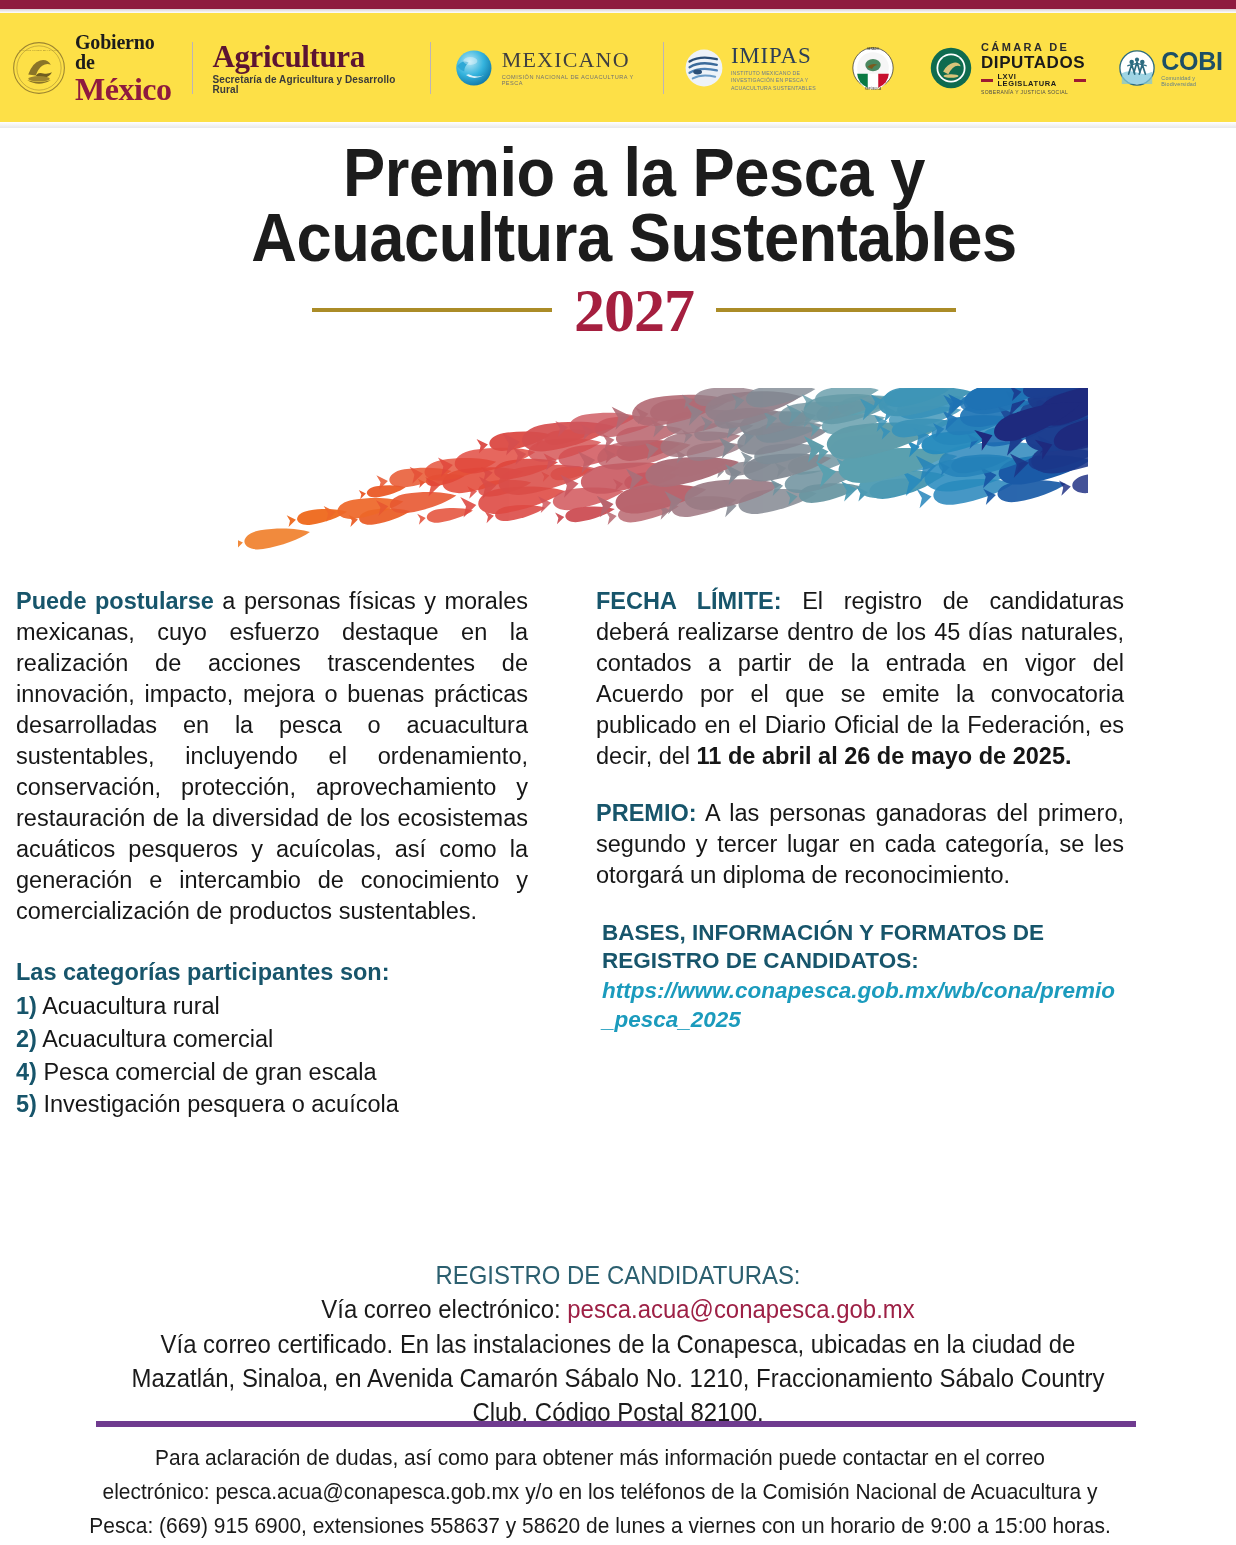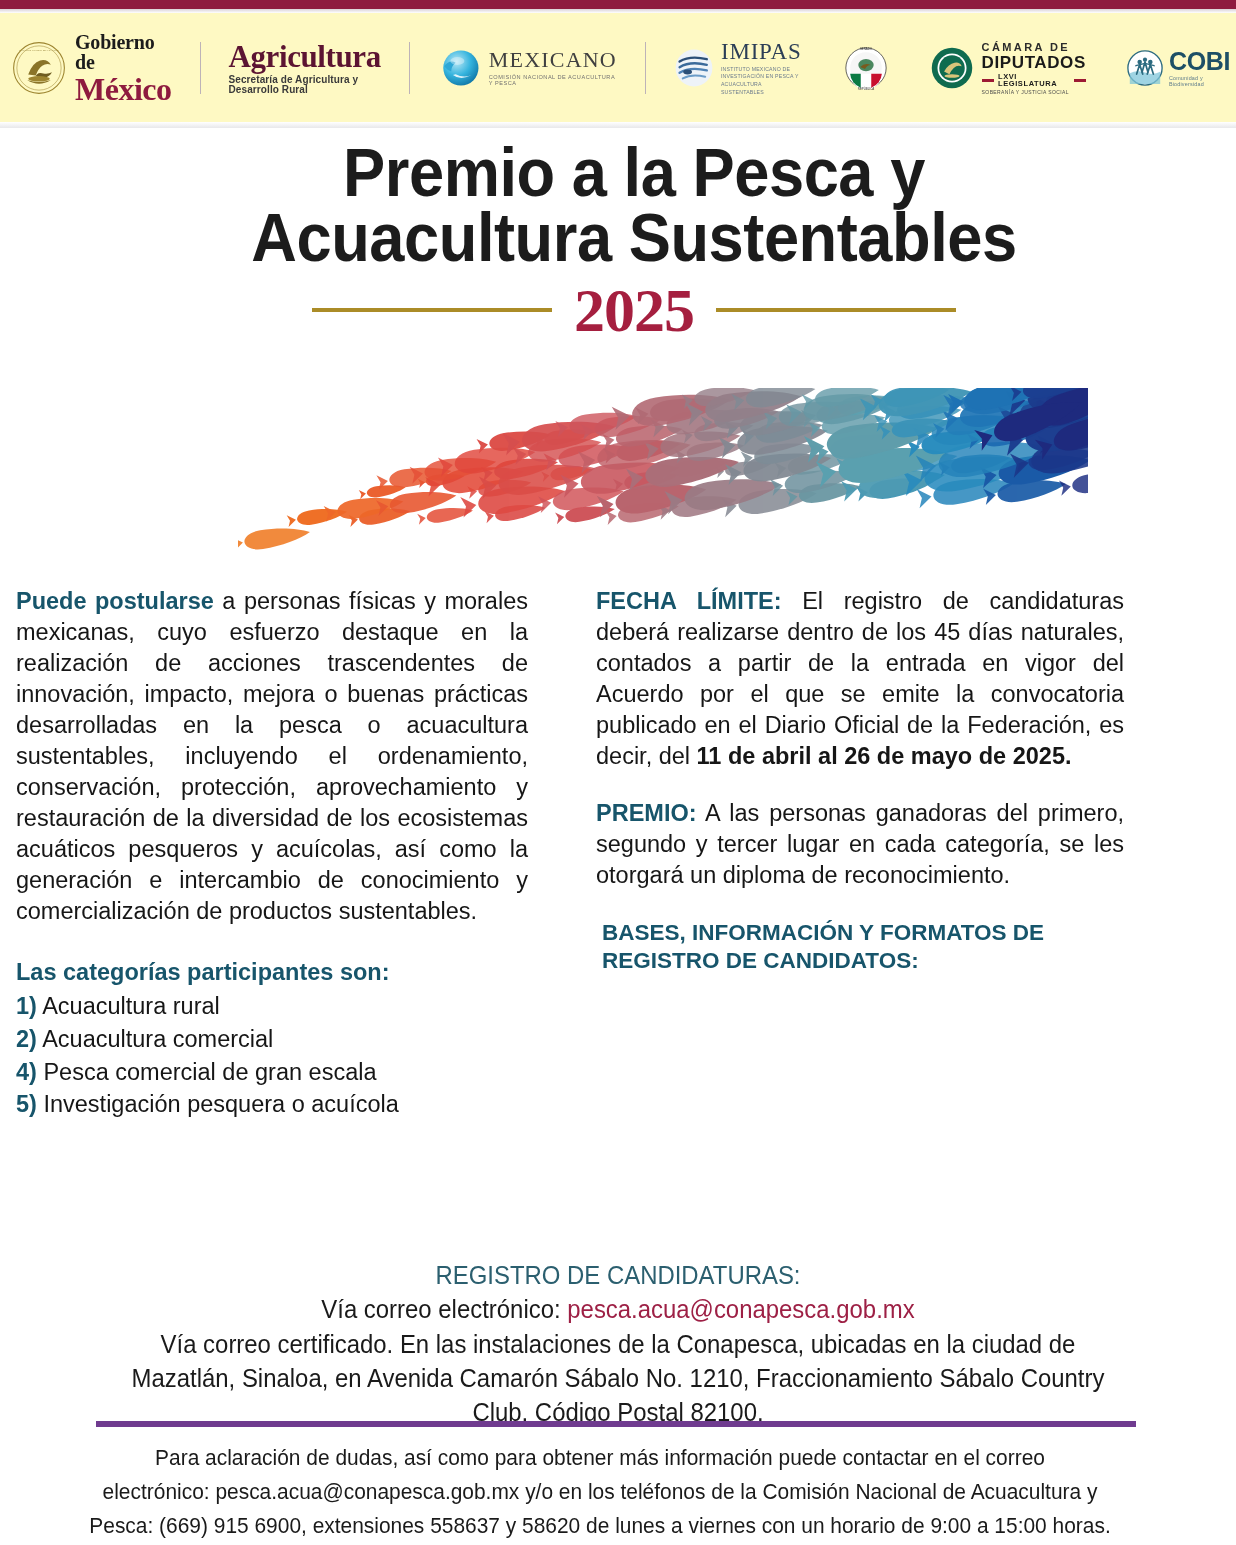--- a/index.html
+++ b/index.html
@@ -33,22 +33,22 @@
 
   
   .logo-strip {
     position: absolute;
     top: 13px; left: 0;
     width: 1236px;
     height: 110px;
     display: flex;
     align-items: center;
     justify-content: space-between;
-    background: #fef9c3;
-    gap: 16px;
+    background: #fde047;
+    gap: 8px;
   }
   .logo-strip-sep {
     position: absolute;
     bottom: -5px; left: 0;
     width: 1236px;
     height: 6px;
     background: linear-gradient(#ffffff, #e8e8ea);
   }
 
   .logo-cell {
@@ -444,21 +444,21 @@
   </div>
 
   <div class="logo-strip-sep"></div>
 </div>
 
 <div class="title-wrap">
   <div class="title-line">Premio a la Pesca y</div>
   <div class="title-line">Acuacultura Sustentables</div>
   <div class="year-row">
     <div class="gold-line"></div>
-    <div class="year">2025</div>
+    <div class="year">2027</div>
     <div class="gold-line"></div>
   </div>
 </div>
 
 <div class="fish-wrap">
   <svg viewBox="0 0 850 185" width="850" height="185">
     <defs>
       <g id="fishShape">
         <path d="M22 0 C46 0 70 5 84 12 C70 19 46 24 22 24 C8 24 0 18 0 12 C0 6 8 0 22 0 Z"></path>
         <path d="M-2 12 L-16 2 L-12 12 L-16 22 Z"></path>
@@ -594,20 +594,21 @@
       <span class="rt-head">FECHA LÍMITE:</span><span> El registro de candidaturas deberá realizarse dentro de los 45 días naturales, contados a partir de la entrada en vigor del Acuerdo por el que se emite la convocatoria publicado en el Diario Oficial de la Federación, es decir, del </span><span class="strong-dark">11 de abril al 26 de mayo de 2025.</span>
     </p>
 
     <div class="para-gap"></div>
 
     <p class="body-text" style="margin:0;">
       <span class="rt-head">PREMIO:</span><span> A las personas ganadoras del primero, segundo y tercer lugar en cada categoría, se les otorgará un diploma de reconocimiento.</span>
     </p>
 
     <div class="bases-head">BASES, INFORMACIÓN Y FORMATOS DE REGISTRO DE CANDIDATOS:</div>
+    <div class="bases-url">https://www.conapesca.gob.mx/wb/cona/premio_pesca_2025</div>
   </div>
 </div>
 
 <div class="registro">
   <div class="line rhead">REGISTRO DE CANDIDATURAS:</div>
   <div class="line"><span>Vía correo electrónico: </span><span class="email">pesca.acua@conapesca.gob.mx</span></div>
   <div class="line">Vía correo certificado. En las instalaciones de la Conapesca, ubicadas en la ciudad de</div>
   <div class="line">Mazatlán, Sinaloa, en Avenida Camarón Sábalo No. 1210, Fraccionamiento Sábalo Country</div>
   <div class="line">Club, Código Postal 82100.</div>
 </div>

